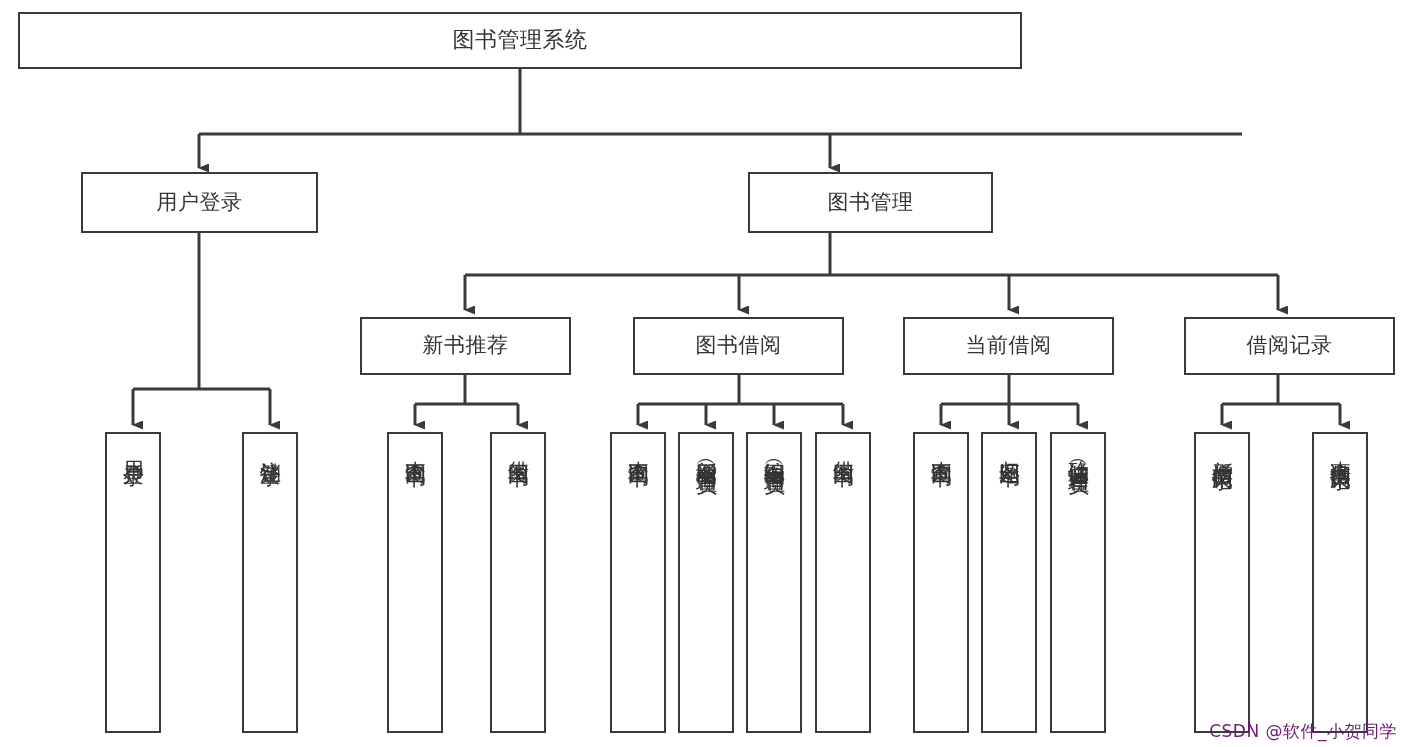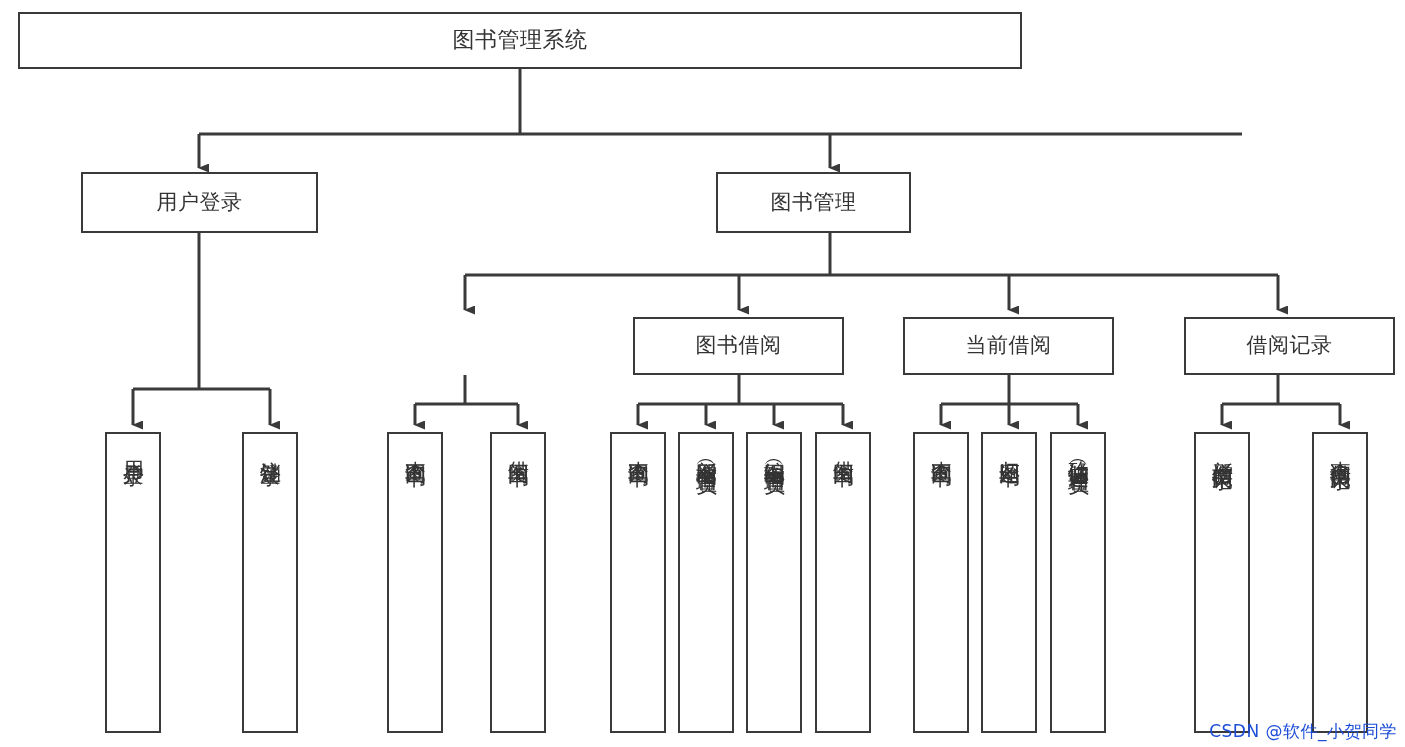--- a/index.html
+++ b/index.html
@@ -63,21 +63,21 @@
     font-size: 21px;
     line-height: 1.0;
     letter-spacing: 2px;
     white-space: nowrap;
   }
   .watermark {
     position: absolute;
     right: 8px;
     bottom: 4px;
     font-size: 17px;
-    color: #1d4ed8;
+    color: #701a75;
     letter-spacing: 0.5px;
     white-space: nowrap;
     user-select: none;
   }
 </style>
 </head>
 <body>
 
 <div id="diagram-canvas">
 
@@ -132,24 +132,27 @@
   </svg>
 
   <div class="node horiz root" style="left:18px; top:12px; width:1004px; height:57px;">
     <span class="node-label">图书管理系统</span>
   </div>
 
   <div class="node horiz" style="left:81px; top:172px; width:237px; height:61px;">
     <span class="node-label">用户登录</span>
   </div>
 
-  <div class="node horiz" style="left:716px; top:172px; width:195px; height:61px;">
+  <div class="node horiz" style="left:748px; top:172px; width:245px; height:61px;">
     <span class="node-label">图书管理</span>
   </div>
 
+  <div class="node horiz" style="left:360px; top:317px; width:211px; height:58px;">
+    <span class="node-label">新书推荐</span>
+  </div>
 
   <div class="node horiz" style="left:903px; top:317px; width:211px; height:58px;">
     <span class="node-label">当前借阅</span>
   </div>
 
   <div class="node horiz" style="left:633px; top:317px; width:211px; height:58px;">
     <span class="node-label">图书借阅</span>
   </div>
 
   <div class="node horiz" style="left:1172px; top:317px; width:211px; height:58px;margin-left:12px;">

